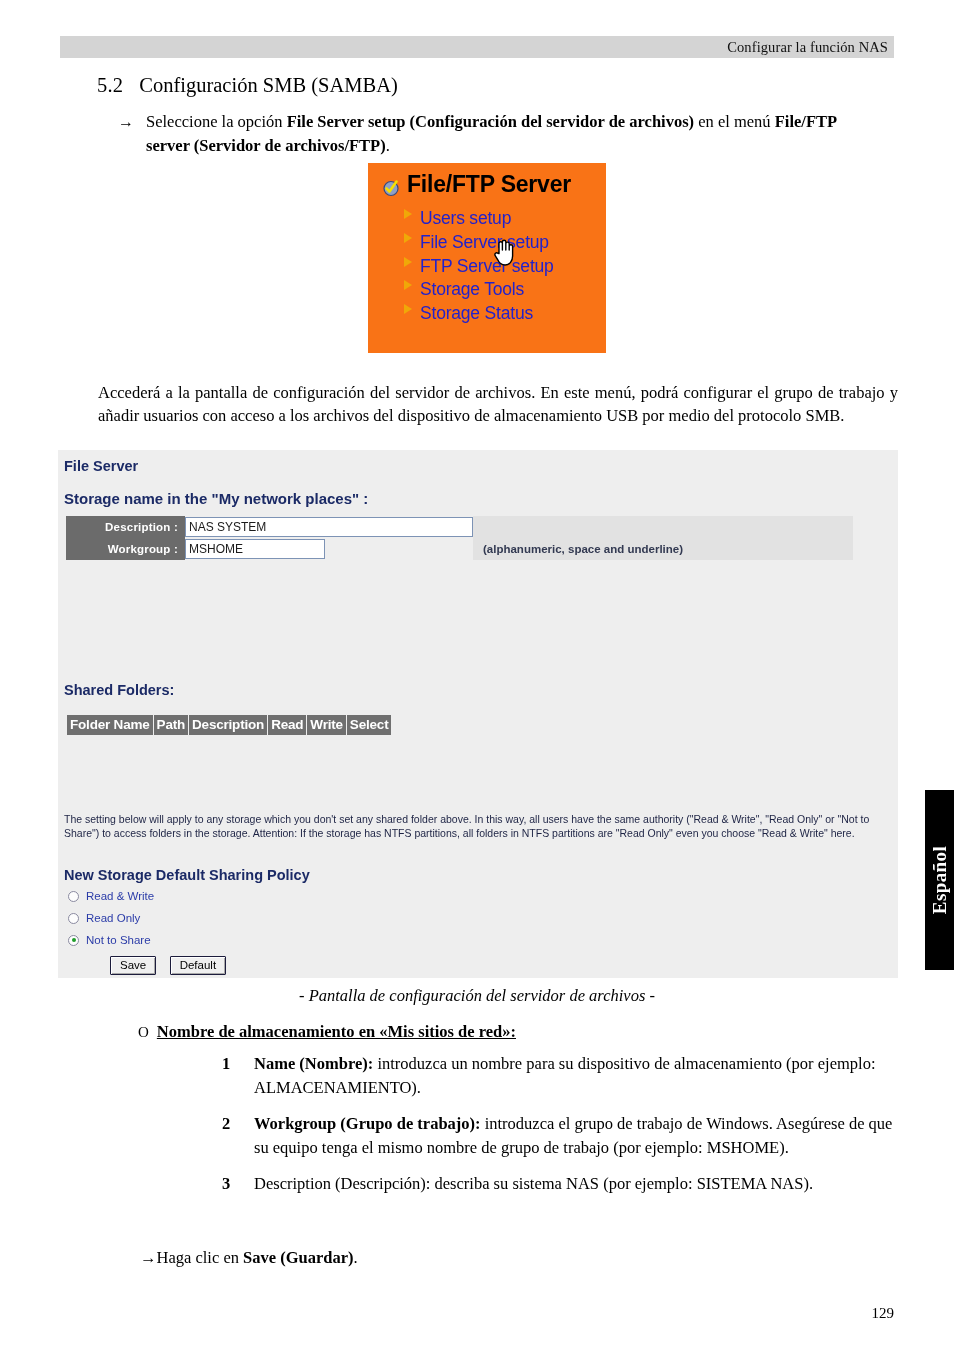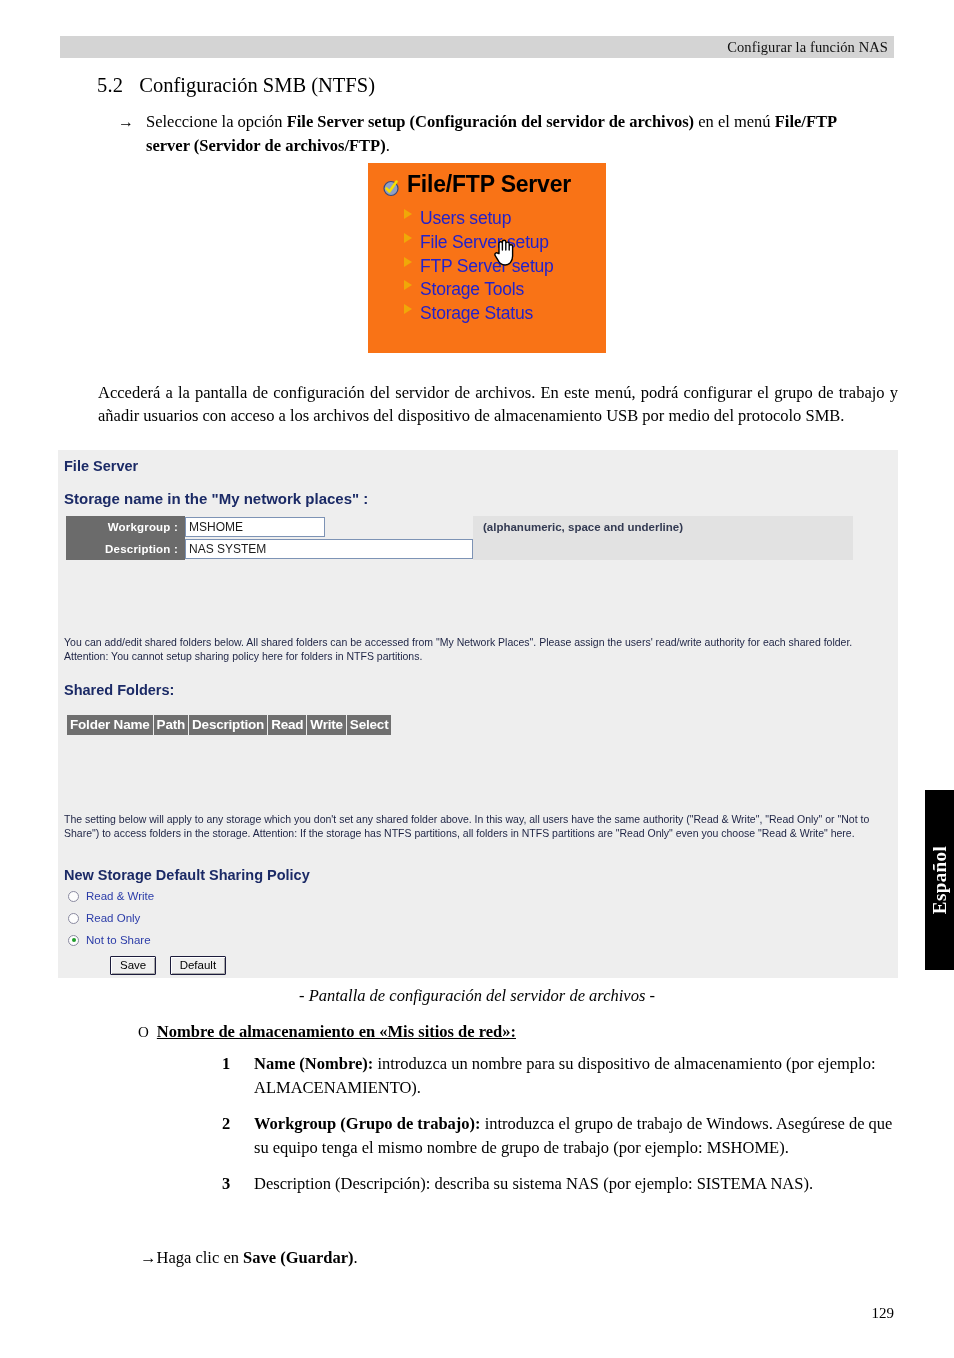--- a/index.html
+++ b/index.html
@@ -381,21 +381,21 @@
 </style>
 </head>
 <body>
 
 <div class="page-header">
   <span class="page-header-text">Configurar la función NAS</span>
 </div>
 
 <div class="section-heading">
   <span class="section-num">5.2</span>
-  <span class="section-title">Configuración SMB (NTFS)</span>
+  <span class="section-title">Configuración SMB (SAMBA)</span>
 </div>
 
 <div class="arrow-para">
   <span class="arrow">→</span>
   <span class="arrow-body"><span>Seleccione la opción </span><b class="tight">File Server setup (Configuración del servidor de archivos)</b><span> en el menú </span><b class="tight">File/FTP server (Servidor de archivos/FTP)</b><span>.</span></span>
 </div>
 
 <div class="menu-shot">
   <div class="menu-title">
     <span class="menu-title-icon">
@@ -440,37 +440,36 @@
 <p class="body-para">Accederá a la pantalla de configuración del servidor de archivos. En este menú, podrá configurar el grupo de trabajo y añadir usuarios con acceso a los archivos del dispositivo de almacenamiento USB por medio del protocolo SMB.</p>
 
 <div class="ui-shot">
 
   <div class="ui-h1 fs-title">File Server</div>
   <div class="ui-h1 fs-sub">Storage name in the "My network places"  :</div>
 
   <table class="form-table">
     <tbody>
     <tr>
+      <td class="lbl-cell">Description  :</td>
+      <td colspan="1">
+        <input class="inp inp-desc" type="text" value="NAS SYSTEM" style="">
+      </td>
+      <td class="hint-cell blank"></td>
+    </tr>
+    <tr>
       <td class="lbl-cell">Workgroup  :</td>
       <td>
         <input class="inp inp-wg" type="text" value="MSHOME" style="">
       </td>
       <td class="hint-cell">(alphanumeric, space and underline)</td>
     </tr>
-    <tr>
-      <td class="lbl-cell">Description  :</td>
-      <td colspan="1">
-        <input class="inp inp-desc" type="text" value="NAS SYSTEM" style="">
-      </td>
-      <td class="hint-cell blank"></td>
-    </tr>
   </tbody>
     </table>
 
-  <div class="helptext help1">You can add/edit shared folders below. All shared folders can be accessed from "My Network Places". Please assign the users' read/write authority for each shared folder. Attention: You cannot setup sharing policy here for folders in NTFS partitions.</div>
 
   <div class="ui-h1 fs-shared">Shared Folders:</div>
 
   <table class="folders-table">
     <tbody>
         <tr>
       <th>Folder Name</th>
       <th>Path</th>
       <th>Description</th>
       <th>Read</th>

